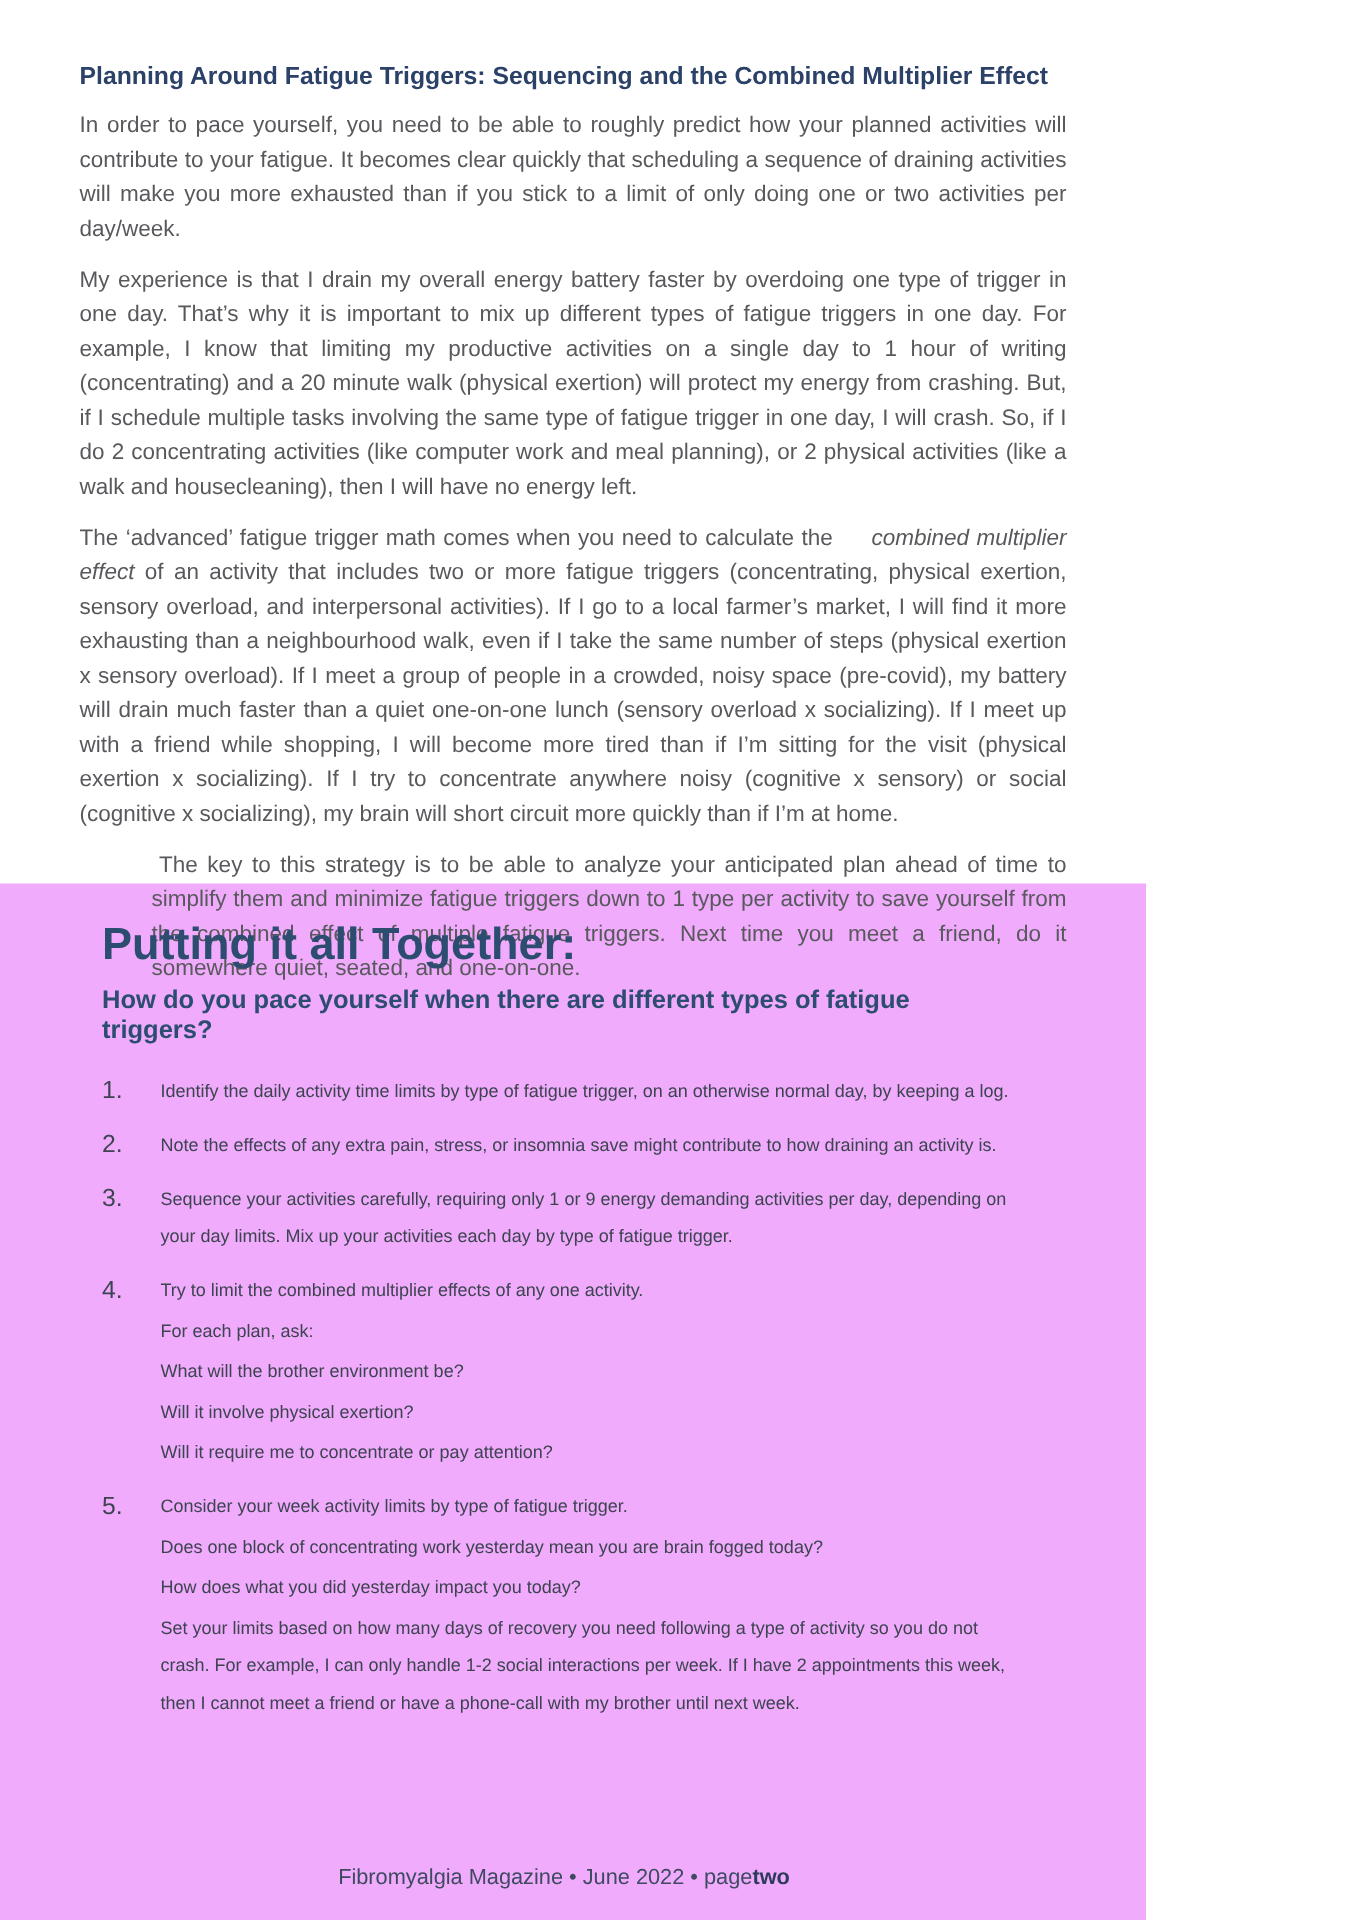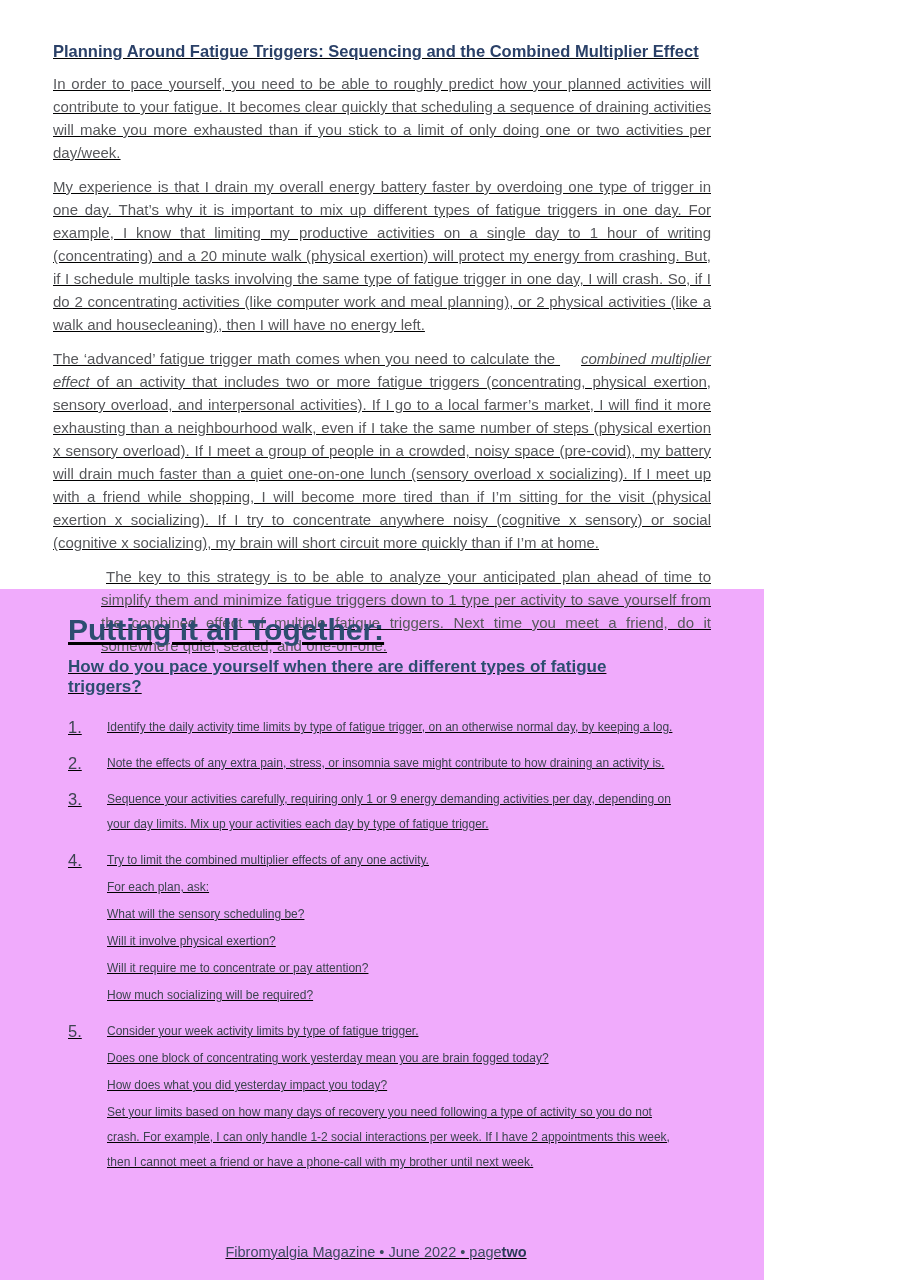--- a/index.html
+++ b/index.html
@@ -4,21 +4,20 @@
 <style>
   html, body { margin: 0; padding: 0; }
   body { background: #ffffff; }
   .page {
     position: relative;
     width: 764px;
     height: 1280px;
     background: #ffffff;
     font-family: "Liberation Sans", sans-serif;
     overflow: hidden;
-    text-decoration: underline;
   }
   .white-section {
     box-sizing: border-box;
     height: 589px;
     padding: 42px 53px 0 53px;
   }
   .doc-heading {
     font-size: 16.5px;
     font-weight: 700;
     color: #2b4168;
@@ -122,24 +121,23 @@
         <div class="item-body">
           <div class="item-line">Sequence your activities carefully, requiring only 1 or 9 energy demanding activities per day, depending on your day limits. Mix up your activities each day by type of fatigue trigger.</div>
         </div>
       </div>
 
       <div class="list-item">
         <div class="item-num">4.</div>
         <div class="item-body">
           <div class="item-line">Try to limit the combined multiplier effects of any one activity.</div>
           <div class="item-line">For each plan, ask:</div>
-          <div class="item-line">What will the sensory scheduling be?</div>
+          <div class="item-line">What will the brother environment be?</div>
           <div class="item-line">Will it involve physical exertion?</div>
           <div class="item-line">Will it require me to concentrate or pay attention?</div>
-          <div class="item-line">How much socializing will be required?</div>
         </div>
       </div>
 
       <div class="list-item">
         <div class="item-num">5.</div>
         <div class="item-body">
           <div class="item-line">Consider your week activity limits by type of fatigue trigger.</div>
           <div class="item-line">Does one block of concentrating work yesterday mean you are brain fogged today?</div>
           <div class="item-line">How does what you did yesterday impact you today?</div>
           <div class="item-line">Set your limits based on how many days of recovery you need following a type of activity so you do not crash. For example, I can only handle 1-2 social interactions per week. If I have 2  appointments this week, then I cannot meet a friend or have a phone-call with my brother until next week.</div>

